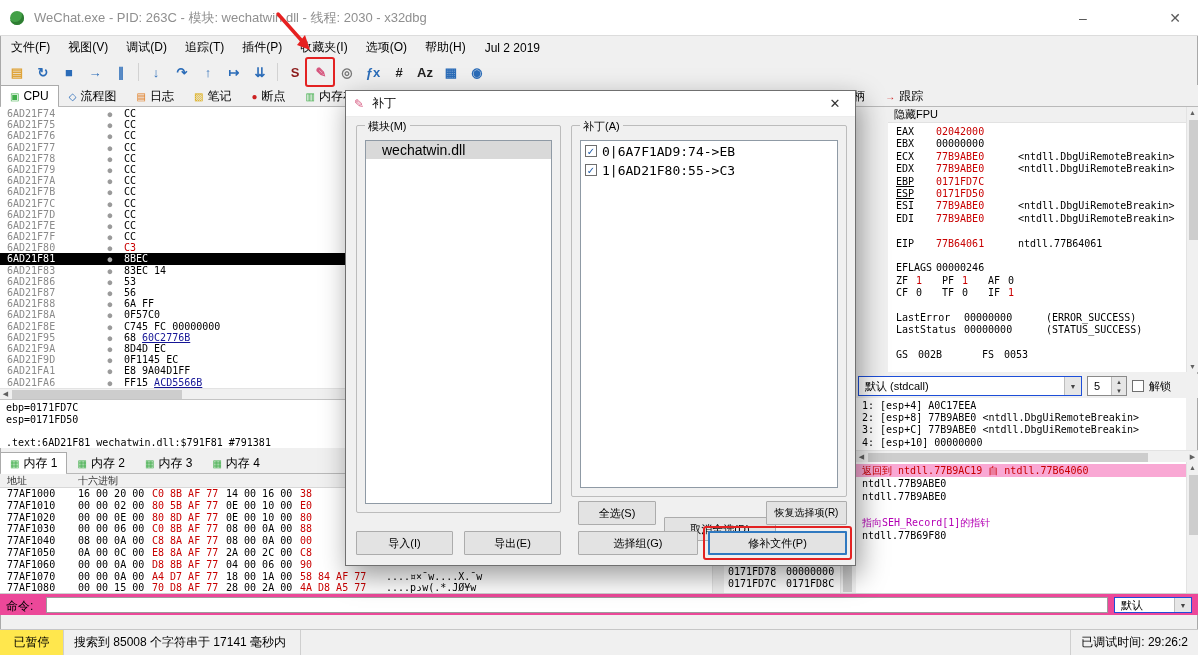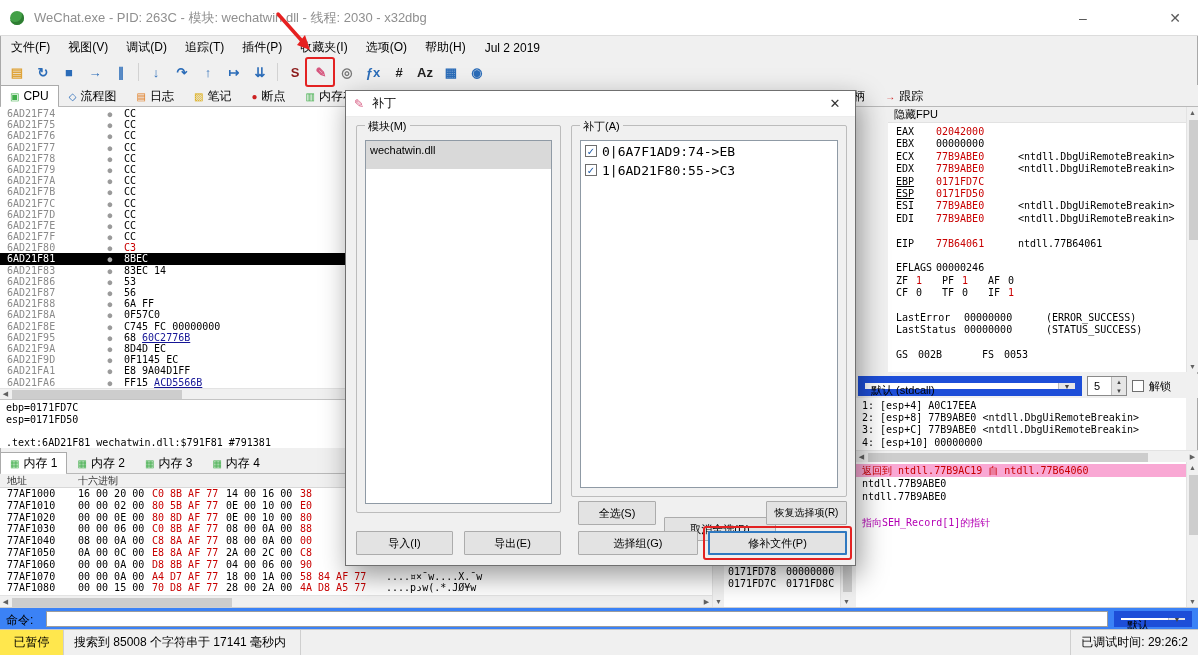--- a/index.html
+++ b/index.html
@@ -83,61 +83,61 @@
   .rrow.un .rn{text-decoration:underline}
   .rnl{display:inline-block;min-width:68px}
   .fpair{display:inline-block;min-width:46px}
   .fl{display:inline-block;min-width:20px}
   .fv.on{color:#c80000}
   .spair{display:inline-block;min-width:86px}
   .sgn{display:inline-block;min-width:22px}
 
   
   .callconv{position:absolute;left:856px;top:374px;width:342px;height:24px;background:#f0f0f0;display:flex;align-items:center;gap:5px;padding:2px}
-  .combo{background:#fff;border:7px solid #1d4ed8;height:20px;display:flex;align-items:flex-start;font-size:11px}
+  .combo{background:#fff;border:1px solid #1d4ed8;height:20px;display:flex;align-items:center;font-size:11px}
   .cval{padding:0 6px;flex:1;white-space:nowrap}
   .carrow{width:17px;height:100%;background:#e6e6e6;border-left:1px solid #bdbdbd;display:flex;align-items:center;justify-content:center;font-size:7px;color:#444}
   .ccombo{width:224px}
   .spin{width:40px;height:20px;background:#fff;border:1px solid #8a8a8a;display:flex;align-items:center;font-size:11px}
   .sval{flex:1;padding-left:6px}
   .sarrows{width:15px;height:100%;display:flex;flex-direction:column;border-left:1px solid #bdbdbd}
   .sarrows span{flex:1;display:flex;align-items:center;justify-content:center;font-size:6px;background:#e6e6e6;color:#444}
   .chk{width:12px;height:12px;border:1px solid #707070;background:#fff;flex:none}
   .chklabel{font-size:11px}
   .args{left:856px;top:398px;width:330px;height:52px;padding:2px 0 0 6px;overflow:hidden}
   .aline{height:12.2px;line-height:12.2px;font-family:"DejaVu Sans Mono",monospace;font-size:10px;white-space:nowrap}
 
   
   .stackinfo{left:856px;top:462px;width:330px;height:145px;padding-top:2px;overflow:hidden}
   .siline{height:13px;line-height:13px;font-family:"DejaVu Sans Mono",monospace;font-size:10px;padding-left:6px;white-space:nowrap}
   .siline.ret{color:#c80000;background:#f9a8d4}
   .siline.seh{color:#b400b4}
 
   
-  .cmdbar{position:absolute;left:0;top:607px;width:1198px;height:22px;background:#3b82f6;border-top:1px solid #cfcfcf}
+  .cmdbar{position:absolute;left:0;top:593px;width:1198px;height:22px;background:#ec4899;border-top:1px solid #cfcfcf}
   .cmdlabel{position:absolute;left:6px;top:4px;font-size:12px}
   .cmdinput{position:absolute;left:46px;top:3px;width:1062px;height:16px;background:#fff;border:1px solid #9c9c9c;font-size:11px;padding:0 4px;font-family:"DejaVu Sans Mono",monospace}
   .cmdcombo{position:absolute;left:1114px;top:3px;width:78px;height:16px}
   .statusbar{position:absolute;left:0;top:629px;width:1198px;height:26px;background:#f0f0f0;border-top:1px solid #c6c6c6;display:flex;align-items:stretch;font-size:12px}
   .paused{width:64px;background:#ffe74d;display:flex;align-items:center;justify-content:center;border-right:1px solid #cfcfcf}
   .statusmsg{display:flex;align-items:center;padding:0 14px 0 10px;border-right:1px solid #cfcfcf}
   .statustime{margin-left:auto;display:flex;align-items:center;border-left:1px solid #cfcfcf;padding:0 10px}
 
   
   .dialog{position:absolute;left:345px;top:90px;width:511px;height:476px;background:#f0f0f0;border:1px solid #707070;box-shadow:4px 10px 26px rgba(0,0,0,.4);z-index:50}
   .dlgtitle{height:26px;background:#fff;display:flex;align-items:center;border-bottom:1px solid #ececec}
   .dlgicon{margin-left:8px;color:#d6567e;font-size:12px}
   .dlgname{margin-left:8px;font-size:12px}
   .dlgclose{margin-left:auto;width:40px;height:26px;display:flex;align-items:center;justify-content:center;font-size:13px;color:#333}
   .group{position:absolute;border:1px solid #bcbcbc;border-radius:2px}
   .glabel{position:absolute;top:-7px;left:8px;background:#f0f0f0;padding:0 3px;font-size:11px}
   .gmod{left:10px;top:34px;width:205px;height:388px}
   .gpatch{left:225px;top:34px;width:276px;height:372px}
   .listbox{position:absolute;left:8px;top:14px;right:8px;bottom:8px;background:#fff;border:1px solid #8f9aa5;overflow:hidden}
-  .mitm{height:28px;line-height:18px;padding-left:4px;font-size:11px}
+  .mitm{height:18px;line-height:18px;padding-left:16px;font-size:14px}
   .mitm.sel{background:#d9d9d9}
   .pitem{height:18px;display:flex;align-items:center;gap:5px;padding-left:4px;margin-top:1px}
   .pcheck{width:12px;height:12px;border:1px solid #6e6e6e;background:#fff;font-size:10px;line-height:11px;text-align:center;color:#1e5aa8;flex:none}
   .ptext{font-family:"DejaVu Sans Mono",monospace;font-size:13px}
   .btn{position:absolute;height:24px;background:#e3e3e3;border:1px solid #acacac;font-size:11px;display:flex;align-items:center;justify-content:center;border-radius:1px}
   .btn.default{border:2px solid #3079c0}
 
   
   .annot-box{position:absolute;border:2px solid #e32222;border-radius:3px;z-index:20}
   .dlg-annot{position:absolute;left:357px;top:435px;width:149px;height:34px;border:2px solid #e32222;border-radius:3px}
@@ -408,20 +408,21 @@
     <span class="thumb" style="left:12px;top:1.5px;width:280px;height:9px"></span>
     <span class="sbarrow">▶</span>
   </div>
 
   <div class="pane stackinfo">
     <div class="siline ret">返回到 ntdll.77B9AC19 自 ntdll.77B64060</div>
       <div class="siline">ntdll.77B9ABE0</div>
       <div class="siline">ntdll.77B9ABE0</div>
       <div class="siline"></div>
       <div class="siline seh">指向SEH_Record[1]的指针</div>
+      <div class="siline">ntdll.77B69F80</div>
   </div>
   <div class="vscroll" style="left:1186px;top:462px;width:12px;height:145px">
     <span class="sbarrow">▲</span>
     <span class="thumb" style="left:1.5px;top:13px;width:9px;height:60px"></span>
     <span class="sbarrow">▼</span>
   </div>
 
   <div class="cmdbar">
     <span class="cmdlabel">命令:</span>
     <input class="cmdinput" style="">

